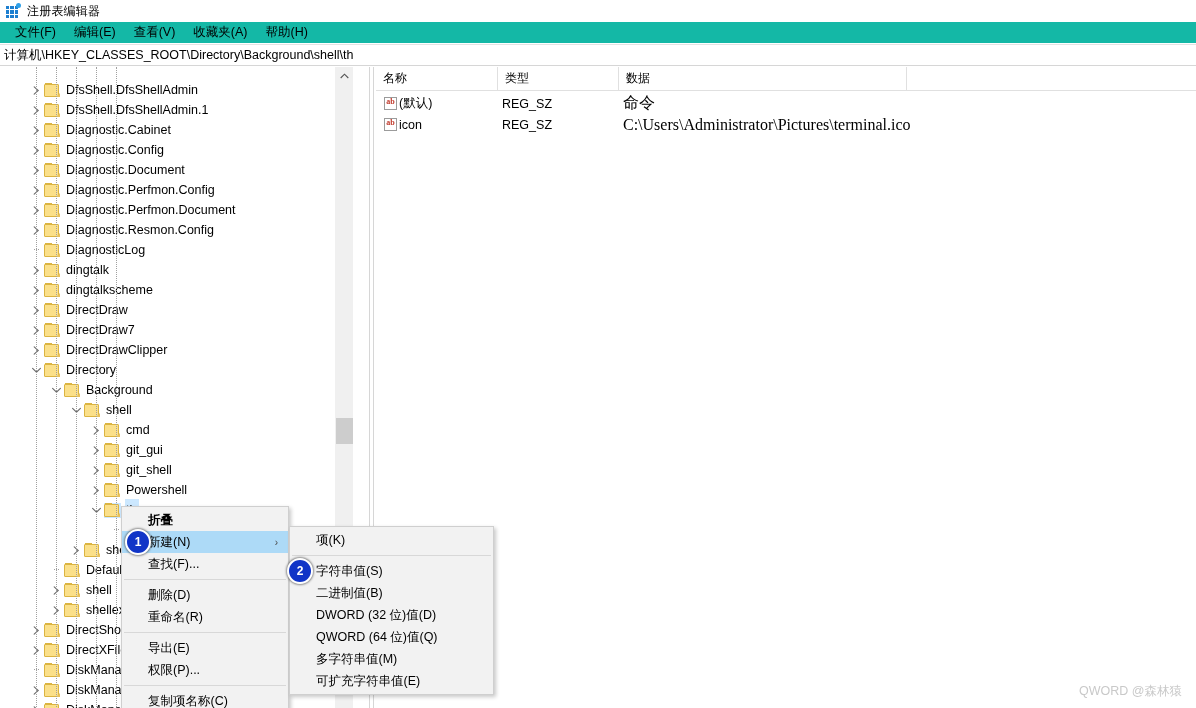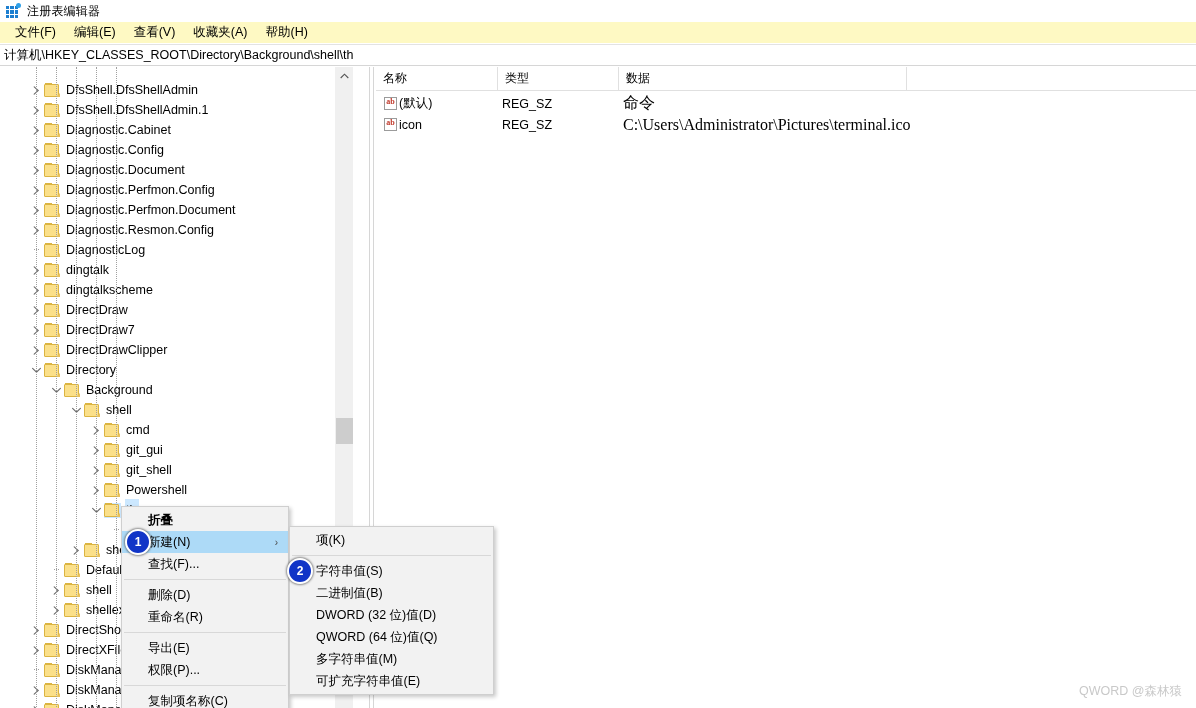--- a/index.html
+++ b/index.html
@@ -56,21 +56,21 @@
     font-size: 12px;
     color: #000;
     letter-spacing: 0.2px;
   }
 
   
   #menubar {
     position: absolute;
     left: 0; top: 22px;
     width: 1196px; height: 21px;
-    background: #fef9c3;
+    background: #14b8a6;
     display: flex;
     align-items: center;
     padding-left: 6px;
     box-sizing: border-box;
   }
   .menu-item {
     font-size: 12.5px;
     padding: 2px 9px;
     color: #000;
     white-space: nowrap;

